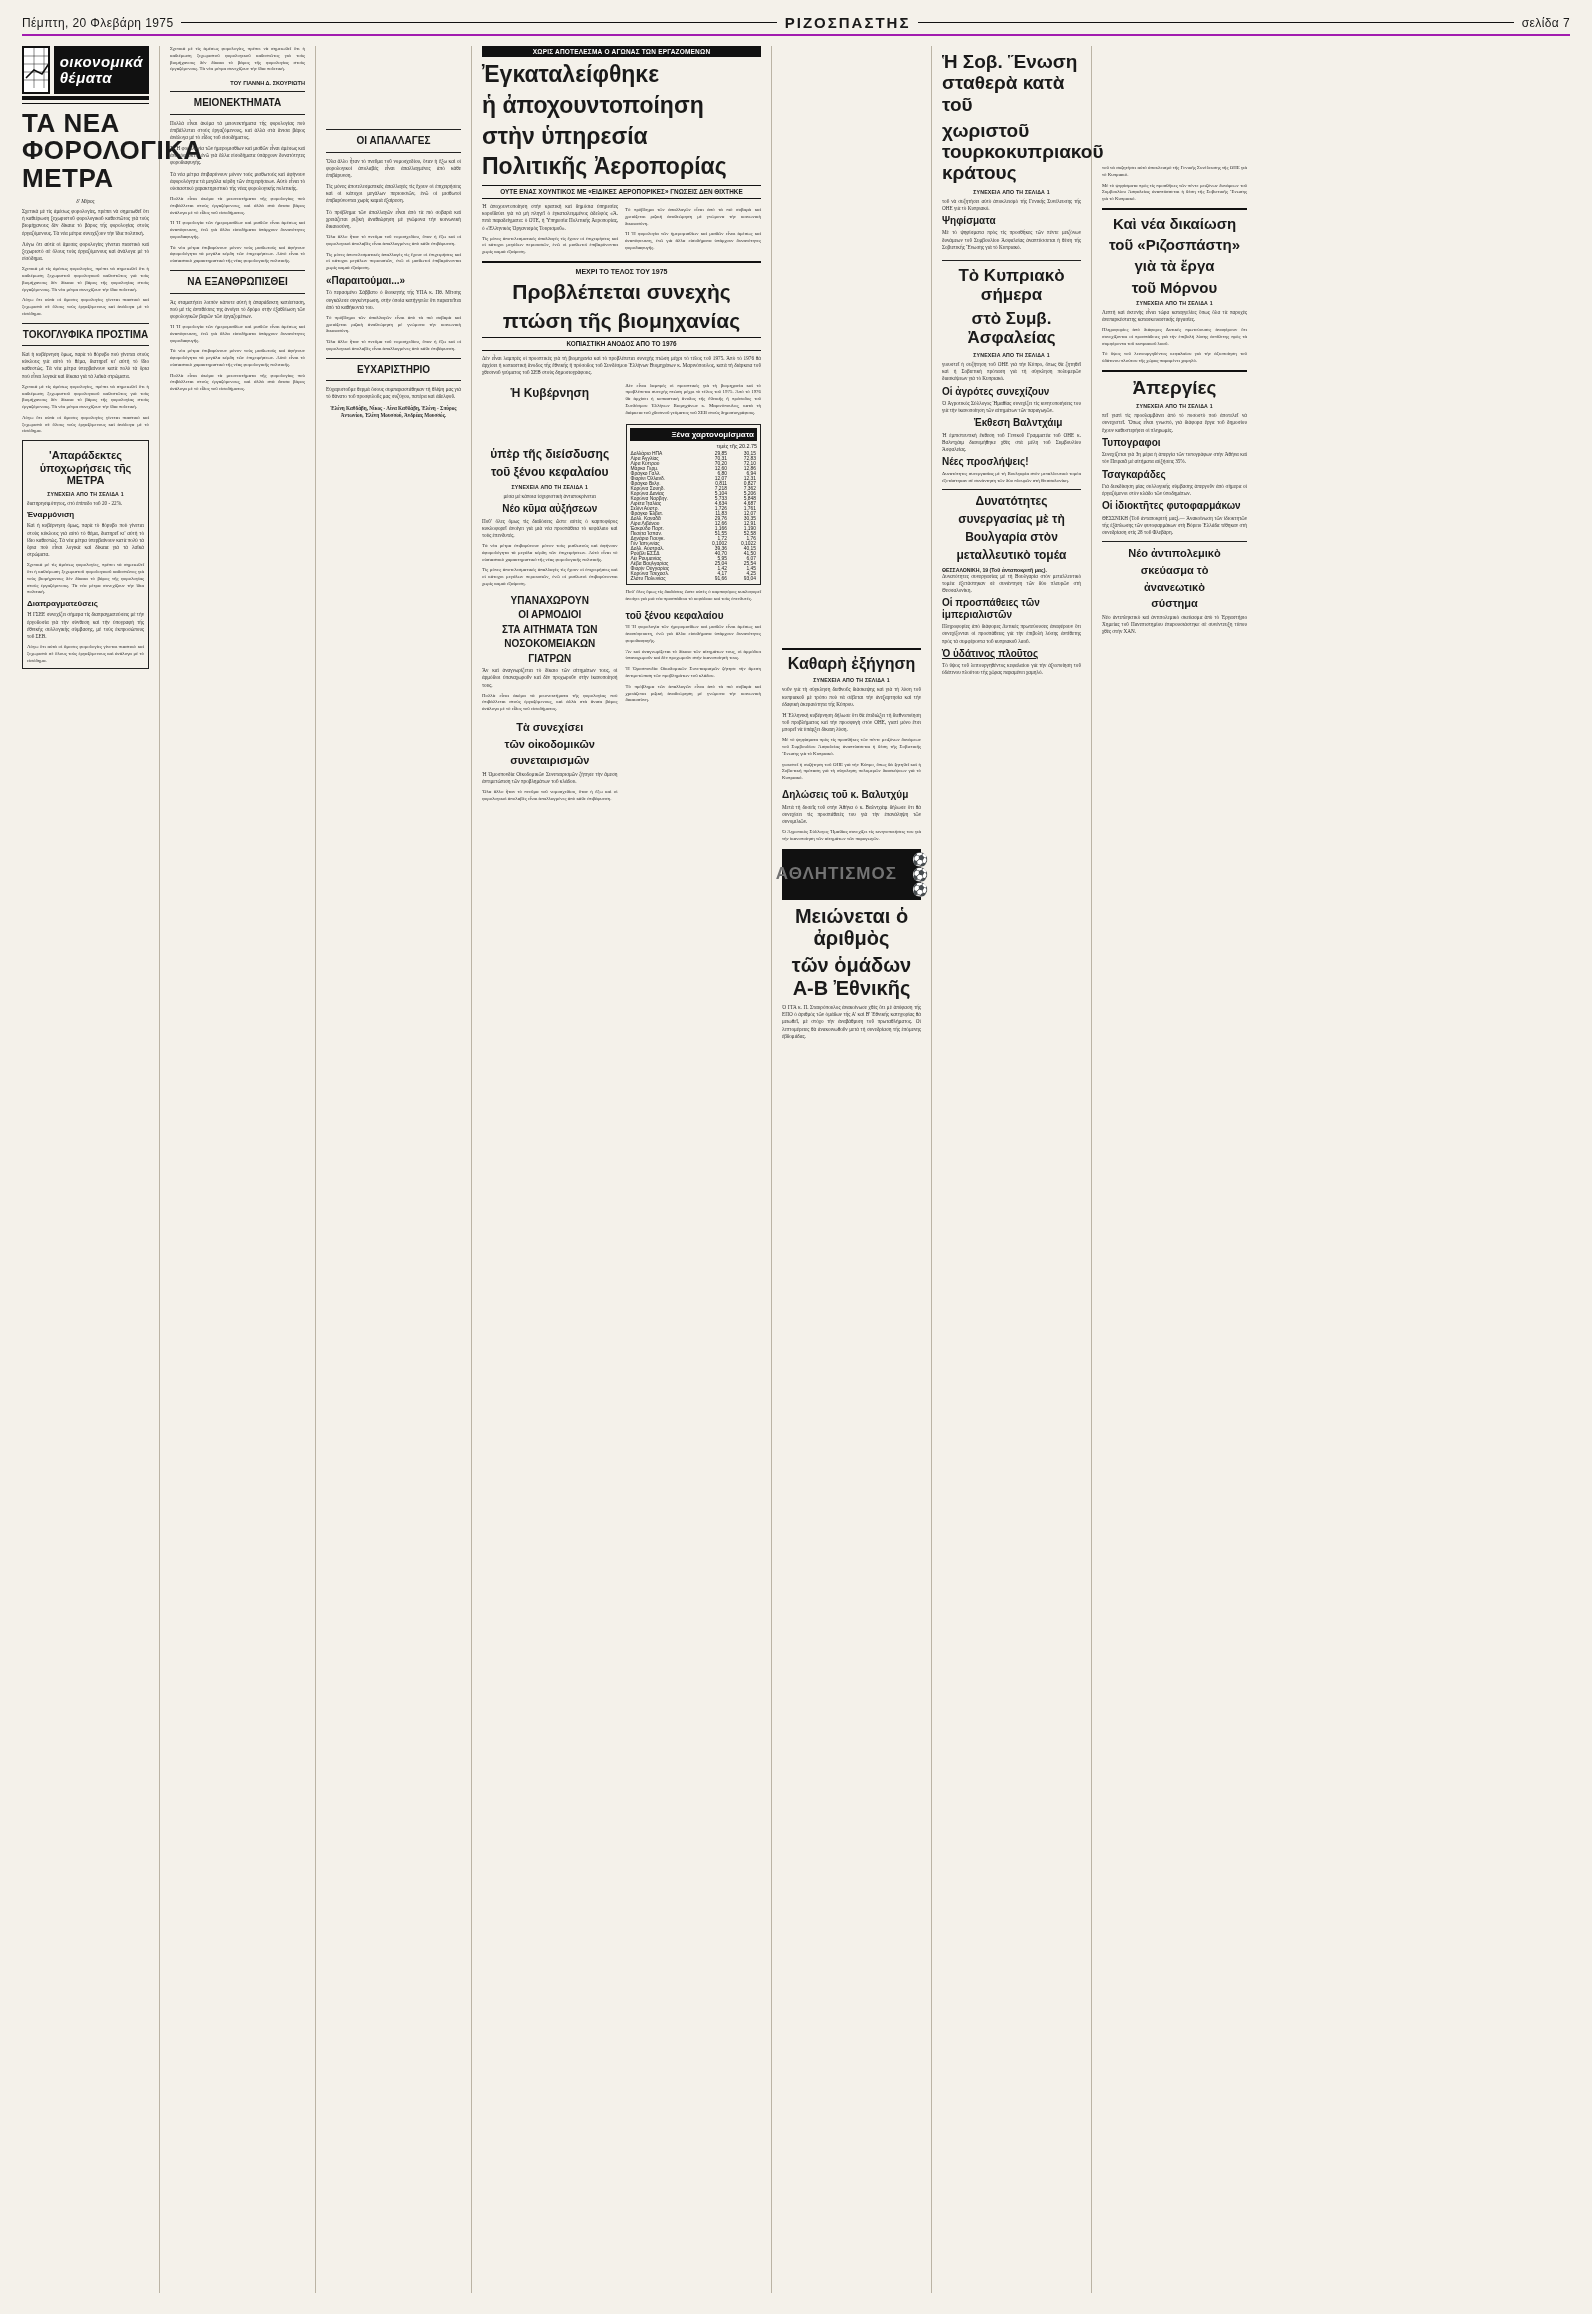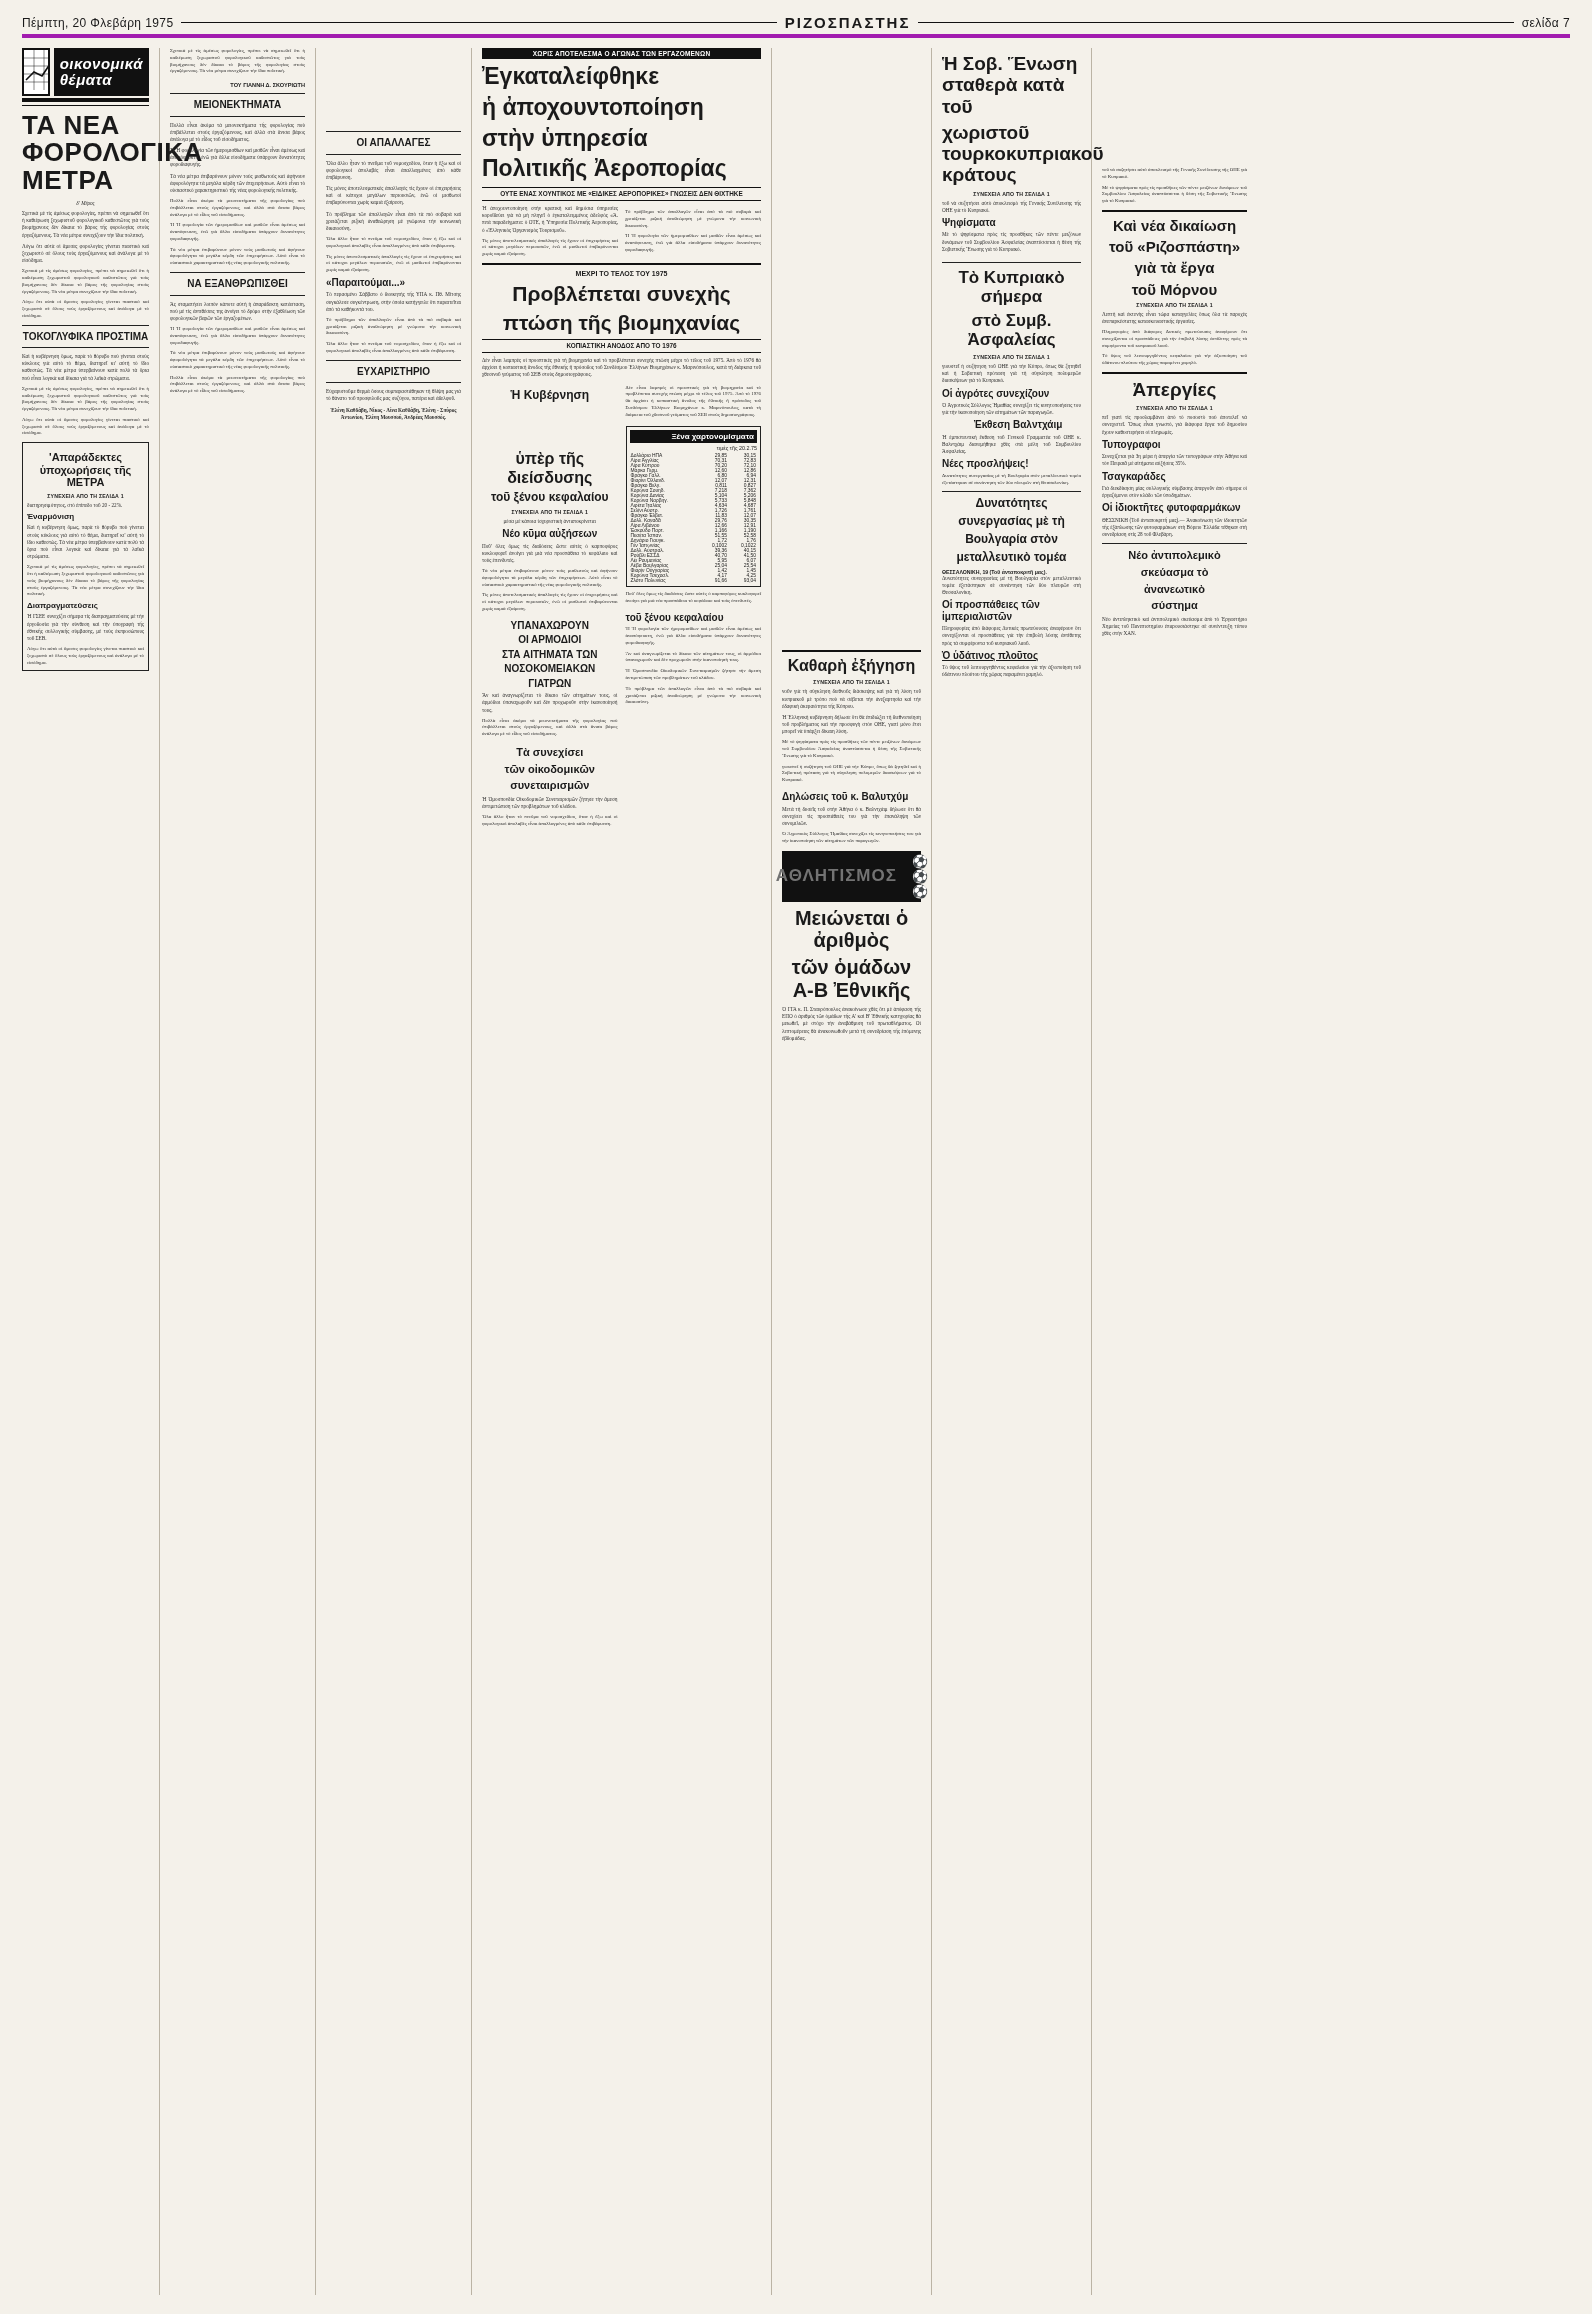--- a/index.html
+++ b/index.html
@@ -21,21 +21,21 @@
     height: 2314px;
     background: #f4f1ea;
     box-sizing: border-box;
     padding: 14px 22px;
   }
   
   .masthead {
     display: flex;
     align-items: center;
     justify-content: space-between;
-    border-bottom: 4px solid #a21caf;
+    border-bottom: 2px solid #a21caf;
     padding-bottom: 3px;
     font-size: 12px;
     letter-spacing: 0.4px;
   }
   .masthead .date {
     font-family: "Liberation Sans", sans-serif;
     font-size: 12px;
   }
   .masthead .title {
     font-family: "Liberation Sans", sans-serif;
@@ -428,21 +428,21 @@
       <div class="rule-thick"></div>
       <div class="num-head">ΜΕΧΡΙ ΤΟ ΤΕΛΟΣ ΤΟΥ 1975</div>
       <div class="head-md" style="text-align:center;font-size:21px;">Προβλέπεται συνεχὴς</div>
       <div class="head-md" style="text-align:center;font-size:21px;">πτώση τῆς βιομηχανίας</div>
       <div class="subhead">ΚΟΠΙΑΣΤΙΚΗ ΑΝΟΔΟΣ ΑΠΟ ΤΟ 1976</div>
       <div class="body-text">Δὲν εἶναι λαμπρὲς οἱ προοπτικὲς γιὰ τὴ βιομηχανία καὶ τὸ προβλέπεται συνεχὴς πτώση μέχρι τὸ τέλος τοῦ 1975. Ἀπὸ τὸ 1976 θὰ ἀρχίσει ἡ κοπιαστικὴ ἄνοδος τῆς ἔθνικῆς ἢ πρόσοδος τοῦ Συνδέσμου Ἑλλήνων Βιομηχάνων κ. Μαρινόπουλος, κατὰ τὴ διάρκεια τοῦ χθεσινοῦ γεύματος τοῦ ΣΕΒ στοὺς δημοσιογράφους.</div>
 
       <div style="display:flex;gap:8px;margin-top:6px;">
         <div style="flex:1;">
           <div class="head-sm" style="font-size:12px;">Ἡ Κυβέρνηση</div>
-          <div class="head-sm" style="font-size:16px;margin-top:48px;">ὑπὲρ τῆς διείσδυσης</div>
+          <div class="head-sm" style="font-size:12px;margin-top:48px;">ὑπὲρ τῆς διείσδυσης</div>
           <div class="head-sm" style="font-size:12px;">τοῦ ξένου κεφαλαίου</div>
           <div class="cont-note">ΣΥΝΕΧΕΙΑ ΑΠΟ ΤΗ ΣΕΛΙΔΑ 1</div>
           <div class="body-text center">μέσα μὲ κάποια ἰσχυριστικὴ ἀνταποκρίνεται</div>
           <div class="head-xs">Νέο κῦμα αὐξήσεων</div>
           <div class="body-text">Ποῦ' ὅλες ὅμως τὶς διαδόσεις ὥστε αὐτὲς ὁ καρποφόρος κυκλοφορεῖ ἀνοίγει γιὰ μιὰ νέα προσπάθεια τὸ κεφάλαιο καὶ τοὺς ἐπενδυτές.</div>
           <div class="flow-gap"></div>
           <div class="body-text sm">Τὰ νέα μέτρα ἐπιβαρύνουν μόνον τοὺς μισθωτοὺς καὶ ἀφήνουν ἀφορολόγητα τὰ μεγάλα κέρδη τῶν ἐπιχειρήσεων. Αὐτὸ εἶναι τὸ οὐσιαστικὸ χαρακτηριστικὸ τῆς νέας φορολογικῆς πολιτικῆς.</div>
           <div class="flow-gap"></div>
           <div class="body-text sm">Τὶς μόνες ἀποτελεσματικὲς ἀπαλλαγὲς τὶς ἔχουν οἱ ἐπιχειρήσεις καὶ οἱ κάτοχοι μεγάλων περιουσιῶν, ἐνῶ οἱ μισθωτοὶ ἐπιβαρύνονται χωρὶς καμιὰ ἐξαίρεση.</div>
           <div class="flow-gap"></div>

